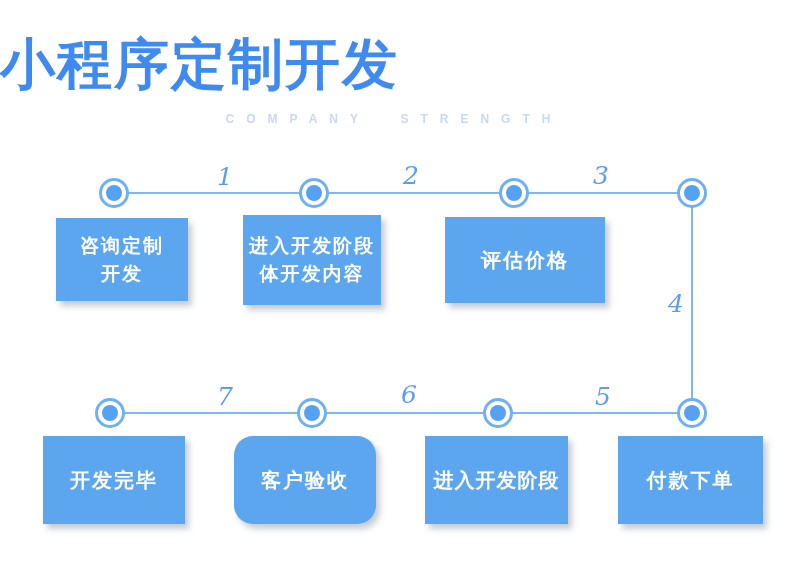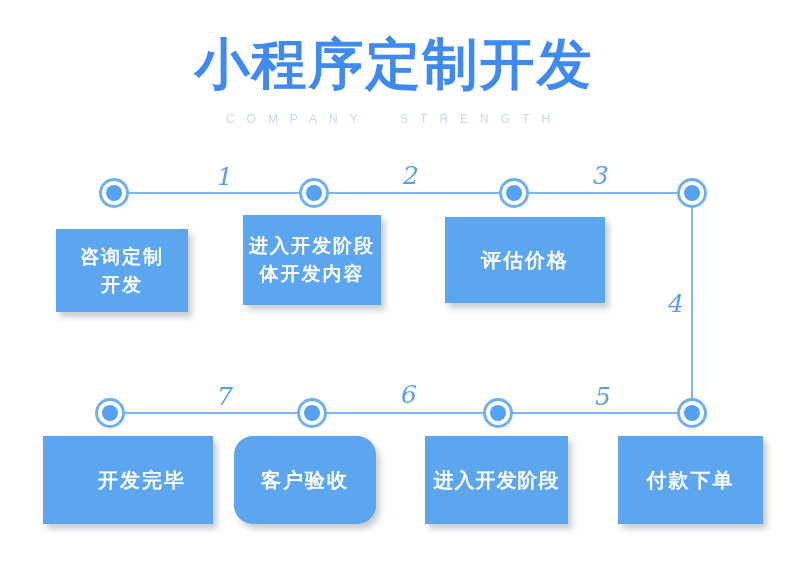--- a/index.html
+++ b/index.html
@@ -6,29 +6,28 @@
   .page{
     position:relative;
     width:788px;height:583px;
     background:#ffffff;
     overflow:hidden;
     font-family:"Liberation Sans",sans-serif;
   }
   
   .title{
     position:absolute;left:0;top:28px;width:788px;
-    text-align:center;
     font-size:55px;font-weight:bold;
     color:#3e8af0;
     letter-spacing:2px;
   }
   .subtitle{
     position:absolute;left:0;top:112px;width:788px;
     text-align:center;
-    font-size:12px;font-weight:400;
+    font-size:12px;font-weight:700;
     color:#c9d9ec;
     letter-spacing:12px;
     white-space:pre;
   }
   
   .line{position:absolute;background:#7db6f3;}
   .line-top{left:114px;top:192px;width:578px;height:2px;}
   .line-bottom{left:110px;top:412px;width:582px;height:2px;}
   .line-vertical{left:691px;top:193px;width:2px;height:220px;}
   
@@ -70,24 +69,24 @@
     position:absolute;
     background:#5ba6ef;
     color:#ffffff;
     display:flex;flex-direction:column;
     align-items:center;justify-content:center;
     text-align:center;
     font-size:20px;font-weight:600;
     letter-spacing:2px;line-height:1.45;
     box-shadow:4px 5px 6px rgba(130,142,158,0.45);
   }
-  .box.b1{left:56px;top:218px;width:132px;height:83px;font-size:19px;margin-top:11px;}
+  .box.b1{left:56px;top:218px;width:132px;height:83px;font-size:19px;}
   .box.b2{left:243px;top:215px;width:138px;height:90px;font-size:19px;}
   .box.b3{left:445px;top:217px;width:160px;height:86px;}
-  .box.b4{left:43px;top:436px;width:142px;height:88px;padding-left:28px;}
+  .box.b4{left:43px;top:436px;width:142px;height:88px;}
   .box.b5{left:234px;top:436px;width:142px;height:88px;border-radius:19px;}
   .box.b6{left:425px;top:436px;width:143px;height:88px;letter-spacing:1px;}
   .box.b7{left:618px;top:436px;width:145px;height:88px;}
 </style>
 </head>
 <body>
 
 <div class="page">
 
   <div class="title">小程序定制开发</div>

